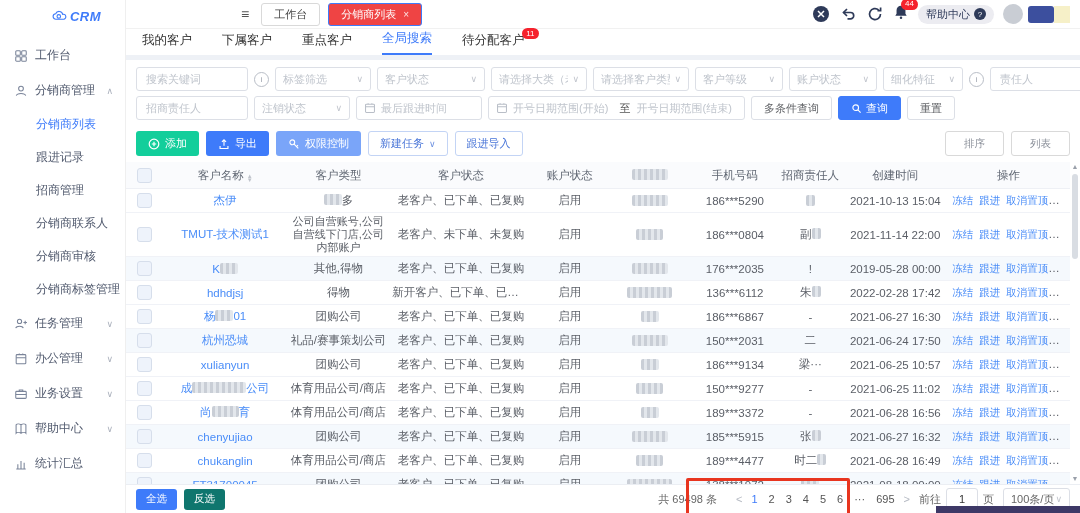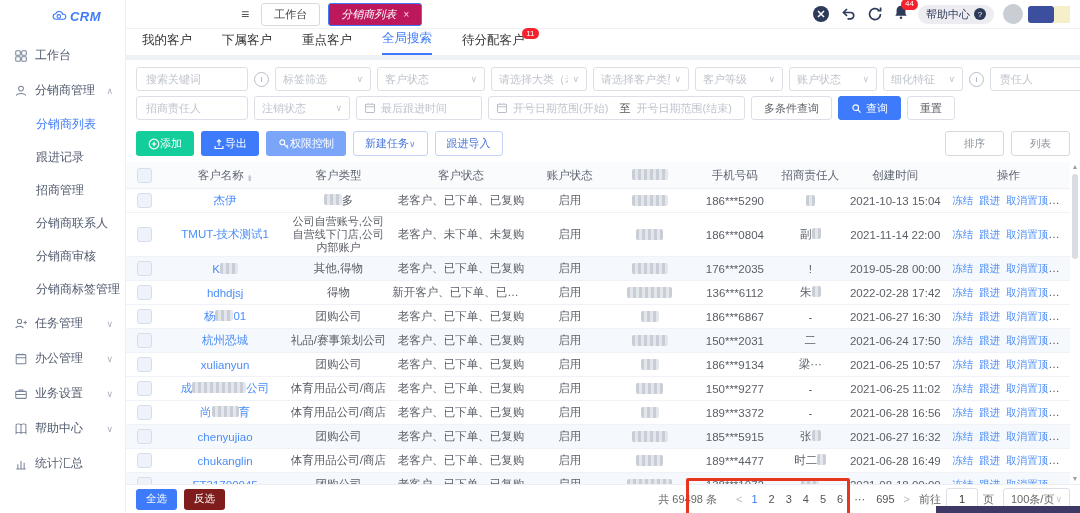--- a/index.html
+++ b/index.html
@@ -17,21 +17,21 @@
   .side-item .caret{color:#aab0bc;font-size:9px;padding-right:6px;}
   .side-sub{padding-left:36px;}
   .side-sub .sub-item{padding:8px 0;color:#515a6e;cursor:pointer;white-space:nowrap;}
   .side-sub .sub-item.active{color:#3E7BFA;}
   
   .main{flex:1;display:flex;flex-direction:column;background:#eef1f6;min-width:0;}
   .topbar{height:28px;background:#fff;display:flex;align-items:center;border-bottom:1px solid #f1f1f1;}
   .hamburger{margin-left:115px;font-size:14px;color:#555;cursor:pointer;}
   .nav-tabs{display:flex;gap:8px;margin-left:12px;}
   .navtab{font-size:11px;padding:3px 12px;border:1px solid #d9d9d9;border-radius:3px;background:#fff;color:#444;cursor:pointer;white-space:nowrap;}
-  .navtab.active{background:#be185d;border-color:#3E7BFA;color:#fff;font-style:italic;}
+  .navtab.active{background:#ef4444;border-color:#3E7BFA;color:#fff;}
   .navclose{margin-left:7px;opacity:.85;font-size:10px;}
   .top-right{margin-left:auto;display:flex;align-items:center;gap:9px;padding-right:10px;}
   .circ-icn{width:18px;height:18px;display:inline-flex;align-items:center;justify-content:center;cursor:pointer;}
   .bell-wrap{position:relative;cursor:pointer;}
   .badge{position:absolute;top:-5px;right:-9px;background:#f5222d;color:#fff;font-size:8px;border-radius:8px;padding:1px 4px;line-height:1.1;}
   .help-pill{display:flex;align-items:center;gap:4px;background:#ececf1;border-radius:10px;padding:2px 8px;font-size:11px;color:#2e3a59;cursor:pointer;}
   .qmark{width:12px;height:12px;border-radius:50%;background:#2e3a59;color:#fff;font-size:8px;display:inline-flex;align-items:center;justify-content:center;}
   .avatar{width:20px;height:20px;border-radius:50%;background:#c9cdd4;display:inline-block;}
   .uname-mask{width:26px;height:17px;border-radius:3px;background:#3c4f9e;display:inline-block;filter:blur(.5px);}
   .uname-mask2{width:16px;height:17px;background:#f6f0c8;display:inline-block;filter:blur(.5px);}
@@ -55,21 +55,21 @@
             display:inline-flex;align-items:center;justify-content:center;flex:none;}
   .sep-zhi{color:#555;margin:0 6px;flex:none;}
   .fbtn{height:24px;border-radius:3px;font-size:11px;padding:0 12px;display:inline-flex;align-items:center;gap:4px;
         border:1px solid #dcdfe6;background:#fff;color:#606266;cursor:pointer;box-sizing:border-box;white-space:nowrap;}
   .fbtn.primary{background:#3E7BFA;border-color:#3E7BFA;color:#fff;}
   
   .w112{width:112px;flex:none;} .w96{width:96px;flex:none;} .w108{width:108px;flex:none;}
   .w88{width:88px;flex:none;} .w80{width:80px;flex:none;} .w150{width:126px;flex:none;} .w255{width:257px;flex:none;}
   
   .actions{display:flex;align-items:center;gap:7px;padding:2px 10px 6px;}
-  .abtn{height:25px;border-radius:3px;font-size:11px;padding:7px 11px;display:inline-flex;align-items:center;
+  .abtn{height:25px;border-radius:3px;font-size:11px;padding:7px 11px;display:inline-flex;align-items:center;gap:5px;
         cursor:pointer;border:1px solid transparent;white-space:nowrap;box-sizing:border-box;}
   .abtn.green{background:#13CE9B;color:#fff;}
   .abtn.blue{background:#3E7BFA;color:#fff;}
   .abtn.lightblue{background:#7AA5F9;color:#fff;}
   .abtn.outline{background:#fff;border-color:#c3d4f5;color:#4a76d8;}
   .abtn .icn{width:12px;height:12px;display:inline-block;}
   .actions-right{margin-left:auto;display:flex;gap:7px;}
   .sbtn{height:23px;border:1px solid #d9d9d9;border-radius:3px;background:#fff;color:#8a8f99;
         font-size:10.5px;padding:0 18px;display:inline-flex;align-items:center;cursor:pointer;}
   
@@ -88,21 +88,21 @@
   .mosaic{display:inline-block;height:11px;vertical-align:-1px;border-radius:2px;
           background:repeating-linear-gradient(90deg,#c9ced6 0 3px,#e3e7ec 3px 6px);filter:blur(.4px);}
   
   .scrollcol{position:absolute;top:0;right:0;width:10px;bottom:0;display:flex;flex-direction:column;align-items:center;}
   .scrollcol .arr{font-size:7px;color:#9aa0aa;height:10px;line-height:10px;cursor:pointer;}
   .scrollcol .thumb{width:6px;height:85px;background:#d9dde3;border-radius:3px;margin-top:2px;cursor:pointer;}
   .scrollcol .spacer{flex:1;}
   
   .tfooter{height:28px;border-top:1px solid #ebeef3;display:flex;align-items:center;padding:0 10px;gap:7px;background:#fff;}
   .minibtn{height:21px;border-radius:3px;font-size:10.5px;padding:0 10px;color:#fff;display:inline-flex;align-items:center;cursor:pointer;}
-  .minibtn.blue{background:#3E7BFA;} .minibtn.teal{background:#7f1d1d;}
+  .minibtn.blue{background:#3E7BFA;} .minibtn.teal{background:#0f766e;}
   .pagination{margin-left:auto;display:flex;align-items:center;gap:9px;font-size:11px;color:#666;}
   .pg-total{margin-right:10px;color:#666;}
   .pg-arrow{color:#b4b9c2;cursor:pointer;}
   .pg-num{cursor:pointer;color:#555;}
   .pg-num.current{color:#3E7BFA;}
   .pg-goto input{width:26px;height:19px;border:1px solid #dcdfe6;border-radius:3px;text-align:center;font-size:11px;color:#333;outline:none;}
   .pg-size{height:21px;border:1px solid #dcdfe6;border-radius:3px;padding:0 7px;display:inline-flex;align-items:center;gap:1px;color:#666;cursor:pointer;}
   .pg-size .caret{color:#c0c4cc;font-size:9px;}
   
   .red-box{position:absolute;left:686px;top:478px;width:158px;height:32px;border:3px solid #e8351f;border-radius:2px;z-index:60;pointer-events:none;}

